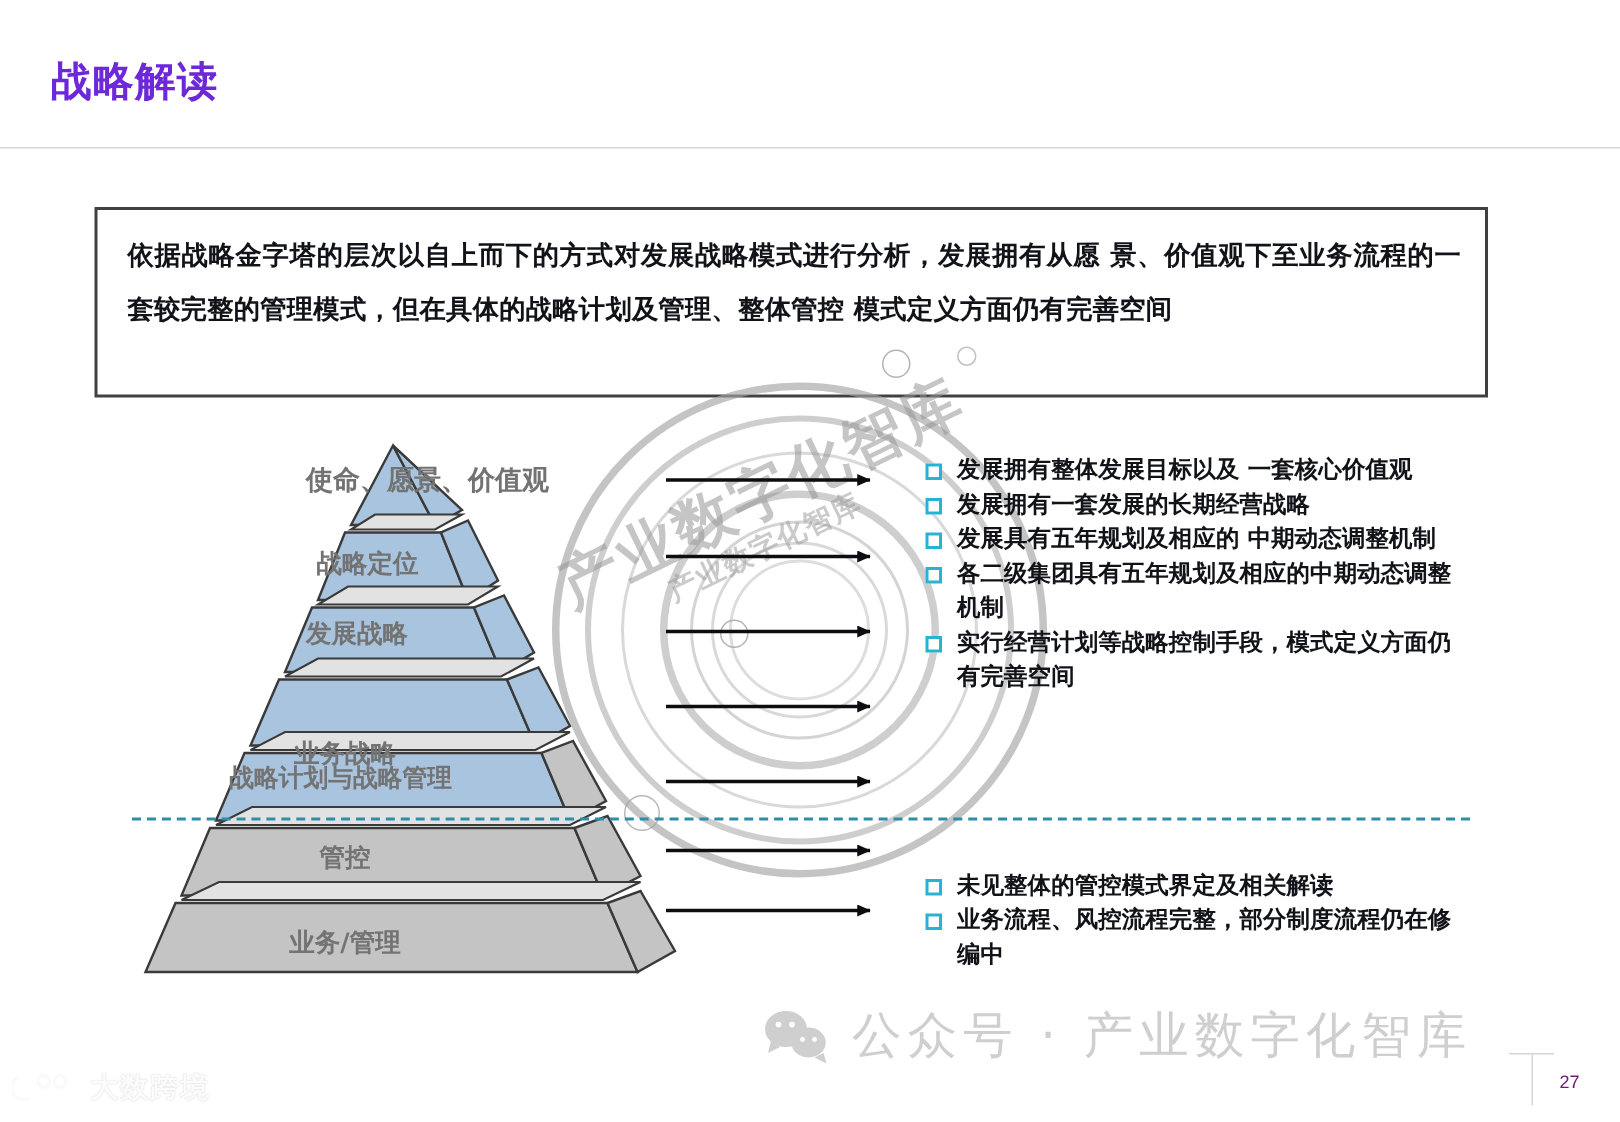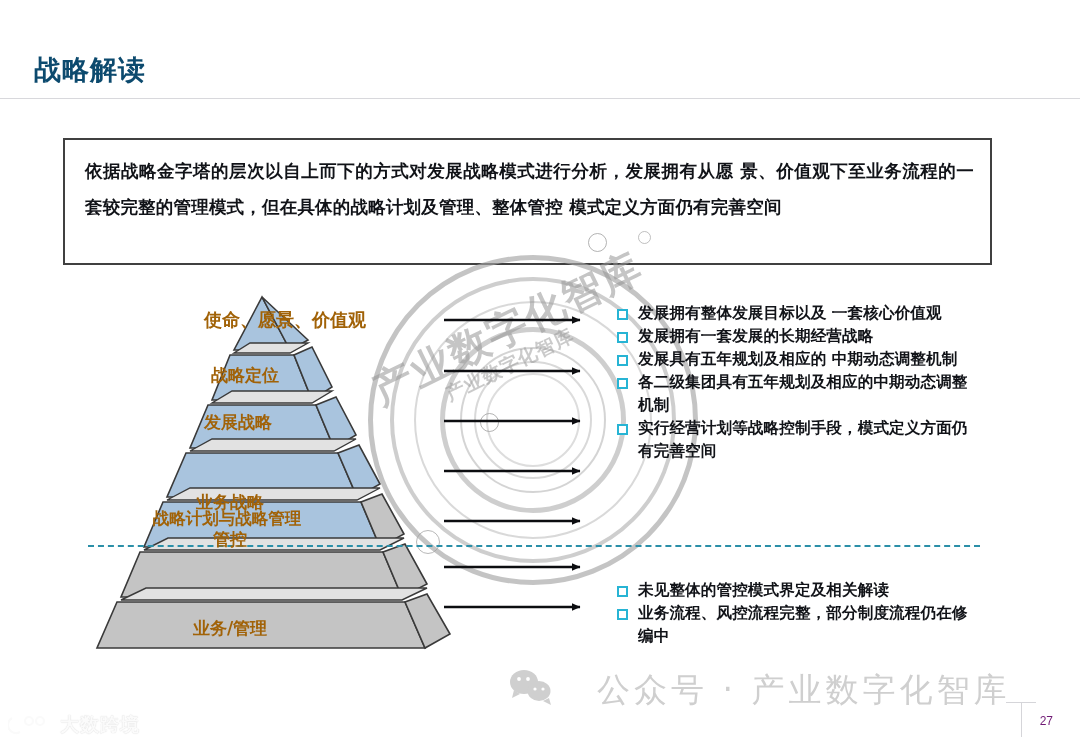--- a/index.html
+++ b/index.html
@@ -10,24 +10,24 @@
   body {
     width: 1080px; height: 748px;
     position: relative;
     overflow: hidden;
     font-family: "Liberation Sans", "DejaVu Sans", sans-serif;
   }
 
   
   #slide-title {
     position: absolute;
-    left: 34px; top: 52px;
+    left: 34px; top: 36px;
     font-size: 27px;
     font-weight: bold;
-    color: #0c4a6e;
+    color: #6d28d9;
     letter-spacing: 1px;
     white-space: nowrap;
   }
   #title-rule {
     position: absolute;
     left: 0; top: 98px;
     width: 1080px; height: 1px;
     background: #d8d8dc;
   }
 
@@ -97,21 +97,21 @@
   #pyramid-figure {
     position: absolute;
     left: 80px; top: 285px;
     width: 420px; height: 370px;
     z-index: 3;
   }
 
   
   .pyr-label {
     position: absolute;
-    color: #a16207;
+    color: #737373;
     font-weight: bold;
     text-align: center;
     white-space: nowrap;
     z-index: 5;
     font-family: "DejaVu Sans", sans-serif;
     pointer-events: none;
   }
 
   
   #dashed-divider {
@@ -165,23 +165,22 @@
     width: 360px;
     z-index: 5;
     margin-top: 24px;
   }
 
   
   #footer-wechat {
     position: absolute;
     left: 508px; top: 668px;
     display: flex;
-    align-items: flex-start;
-    z-index: 6;
-    gap: 29px;
+    align-items: center;
+    z-index: 6;
   }
   #wechat-icon { margin-right: 14px; }
   #footer-wechat-text {
     font-size: 33px;
     color: #cfcfcf;
     letter-spacing: 4px;
     white-space: nowrap;
     font-family: "DejaVu Sans", sans-serif;
   }
 
@@ -304,21 +303,21 @@
     <polygon class="face-front-g" points="37,317 325,317 345,363 17,363"></polygon>
     <polygon class="face-side-g" points="325,317 345,363 370,349 347,309"></polygon>
   </g>
 </svg>
 
 <div class="pyr-label" style="left:190px; top:308px; width:190px; font-size:18px;">使命、愿景、价值观</div>
 <div class="pyr-label" style="left:170px; top:364px; width:150px; font-size:17px;">战略定位</div>
 <div class="pyr-label" style="left:163px; top:411px; width:150px; font-size:17px;">发展战略</div>
 <div class="pyr-label" style="left:155px; top:459px; width:150px; font-size:17px;margin-top:32px;">业务战略</div>
 <div class="pyr-label" style="left:102px; top:508px; width:250px; font-size:16.5px;">战略计划与战略管理</div>
-<div class="pyr-label" style="left:155px; top:528px; width:150px; font-size:17px;">管控</div>
+<div class="pyr-label" style="left:155px; top:560px; width:150px; font-size:17px;">管控</div>
 <div class="pyr-label" style="left:145px; top:617px; width:170px; font-size:17px;text-align:center;">业务/管理</div>
 
 <div id="dashed-divider"></div>
 
 <svg id="arrows-layer" viewBox="0 0 1080 748">
   <defs>
     <marker id="ah" markerWidth="9" markerHeight="8" refX="8.5" refY="4" orient="auto" markerUnits="userSpaceOnUse">
       <polygon points="0,0 9,4 0,8" fill="#0c0d10"></polygon>
     </marker>
   </defs>

